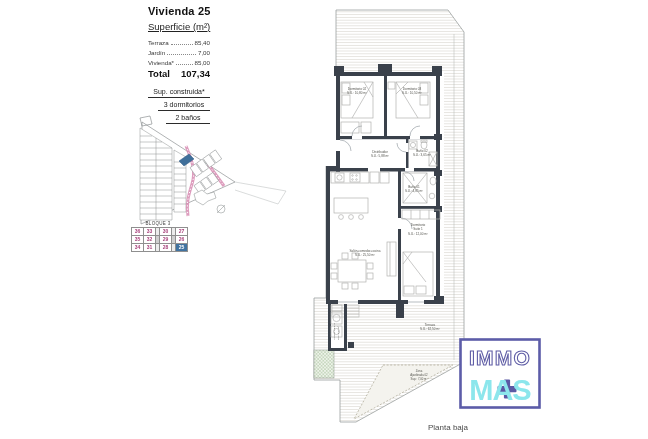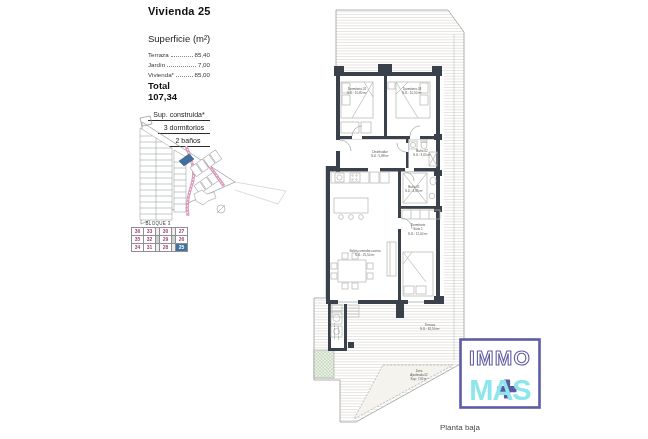--- a/index.html
+++ b/index.html
@@ -4,46 +4,46 @@
 <style>
   html,body{margin:0;padding:0;background:#888;}
   .canvas{
     position:relative;width:648px;height:439px;background:#ffffff;
     font-family:"Liberation Sans",sans-serif;overflow:hidden;color:#1c1c1c;
   }
   svg{font-family:"Liberation Sans",sans-serif;}
   
   .info{position:absolute;left:148px;top:5px;width:62px;}
   .info .title{font-size:11px;font-weight:bold;letter-spacing:.2px;color:#111;white-space:nowrap;}
-  .info .subtitle{font-size:9.5px;margin-top:16px;color:#222;white-space:nowrap;}
+  .info .subtitle{font-size:9.5px;margin-top:4px;color:#222;white-space:nowrap;text-decoration:underline;}
   .surface-rows{margin-top:4px;}
   .srow{display:flex;align-items:flex-end;height:10px;font-size:6.2px;color:#3a3a3a;}
   .srow .dots{flex:1;border-bottom:1px dotted #8a8a8a;margin:0 2px 1.5px 2px;}
-  .trow{display:flex;justify-content:space-between;margin-top:2px;font-size:9.5px;font-weight:bold;color:#111;flex-direction:column;}
+  .trow{display:flex;justify-content:space-between;margin-top:2px;font-size:9.5px;font-weight:bold;color:#111;}
   .spec{margin-top:9px;}
   .spec .spec-row{font-size:7px;color:#222;text-align:center;border-bottom:1px solid #2b2b2b;padding-bottom:1.5px;margin-top:3.5px;white-space:nowrap;}
   .spec .r0{width:62px;}
   .spec .r1{width:52px;margin-left:10px;}
   .spec .r2{width:44px;margin-left:18px;}
   
   .siteplan{position:absolute;left:128px;top:112px;width:172px;height:140px;}
   .blocktbl{position:absolute;left:131px;top:221px;width:58px;}
   .blocktbl .blk{font-size:4.5px;color:#444;text-align:center;width:54px;letter-spacing:.3px;}
   .blocktbl table{border-collapse:collapse;margin-top:1px;}
   .blocktbl td{border:1px solid #8f8f8f;width:11px;height:7px;padding:0;text-align:center;
     font-size:5px;font-weight:bold;color:#a8437c;line-height:7px;}
   .blocktbl td.sep{width:3px;background:#ececec;}
   .blocktbl tr.mid td.sep{background:#cfcfcf;}
   .blocktbl td.hl{background:#4173a0;color:#ffffff;}
   
   .floorplan{position:absolute;left:308px;top:2px;width:172px;height:434px;}
   
   .logo{position:absolute;left:459px;top:338px;width:82px;height:71px;}
   
-  .caption{position:absolute;left:428px;top:423px;width:64px;text-align:center;
+  .caption{position:absolute;left:428px;top:423px;width:64px;text-align:left;
     font-size:8px;color:#4a4a4a;}
 </style>
 </head>
 <body>
 
 <div class="canvas">
 
   <div class="info">
     <div class="title">Vivienda 25</div>
     <div class="subtitle">Superficie (m²)</div>

